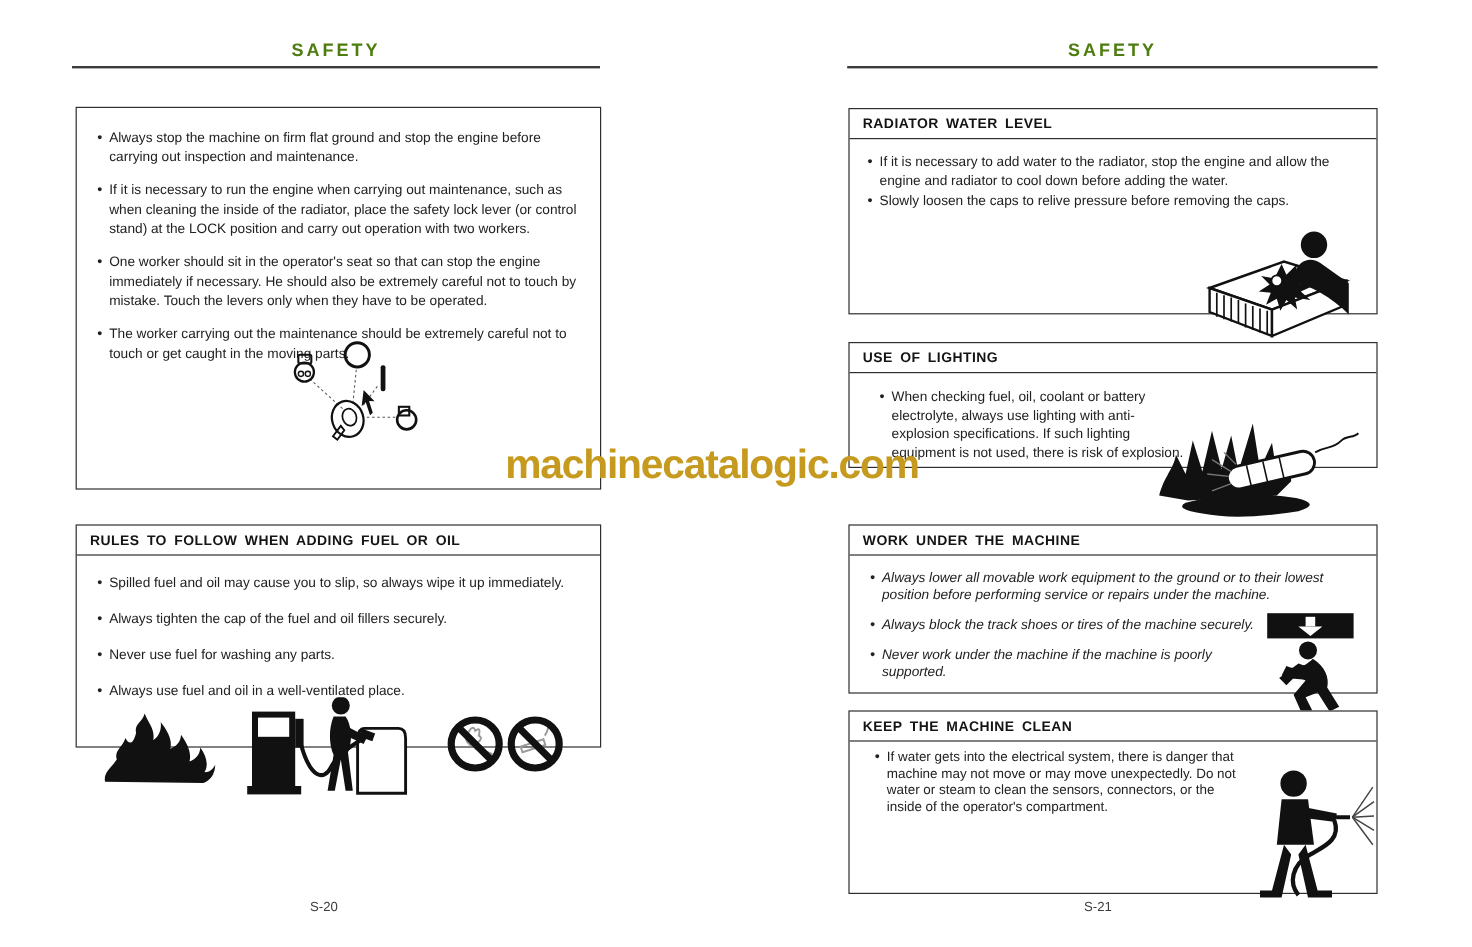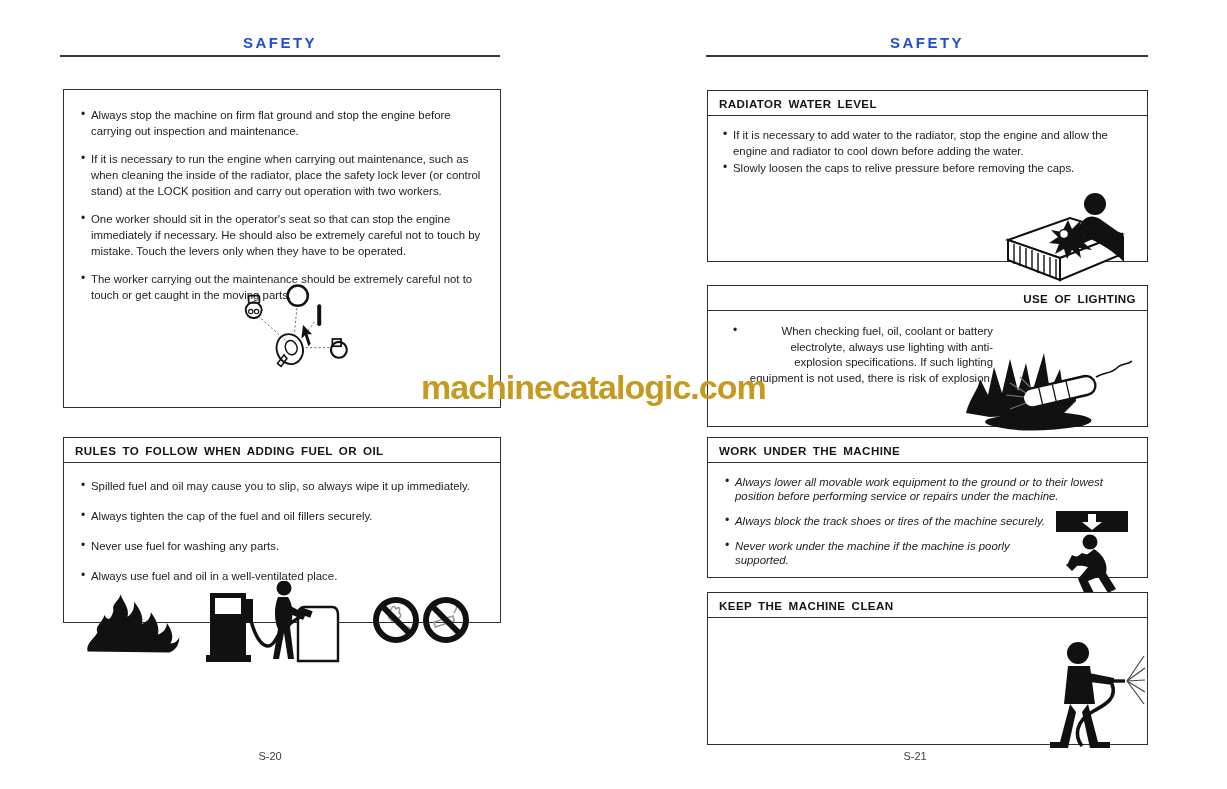--- a/index.html
+++ b/index.html
@@ -2,21 +2,21 @@
 <html><head>
 <meta charset="utf-8">
 <style>
   html,body{margin:0;padding:0;}
   body{
     width:1227px;height:789px;position:relative;overflow:hidden;
     background:#ffffff;color:#1f1f1f;
     font-family:"Liberation Sans",sans-serif;
     -webkit-font-smoothing:antialiased;
   }
-  .page-header{position:absolute;font-weight:bold;font-size:15px;letter-spacing:2.5px;text-align:center;color:#1d4ed8;}
+  .page-header{position:absolute;font-weight:bold;font-size:15px;letter-spacing:2.5px;text-align:center;color:#4d7c0f;}
   .header-rule{position:absolute;height:2px;background:#3b3b3b;}
   .box{position:absolute;border:1.6px solid #2e2e2e;background:#fff;box-sizing:border-box;}
   .box-title{
     font-weight:bold;font-size:11.6px;letter-spacing:.4px;word-spacing:2.5px;
     padding:6px 11px 5px 11px;border-bottom:1.6px solid #2e2e2e;color:#141414;
   }
   .box-body{position:relative;height:calc(100% - 25px);}
   .bullet{position:relative;padding-left:11px;font-size:11.4px;line-height:16px;color:#222;}
   .bullet::before{content:"\2022";position:absolute;left:1px;top:-1px;font-size:12px;}
   
@@ -148,21 +148,21 @@
       <path d="M60,70 L122,46 L122,66 L60,92 Z" fill="#fff" stroke="#111" stroke-width="2"></path>
       <path d="M62,44 l6,-12 4,9 9,-9 -2,11 11,-4 -7,9 12,2 -11,5 8,7 -13,-2 2,10 -9,-8 -5,9 -3,-10 -9,5 4,-10 -10,-1 9,-6 -7,-7 z" fill="#111"></path>
       <circle cx="64" cy="46" r="4.5" fill="#fff" stroke="#111" stroke-width="1.5"></circle>
       <circle cx="95" cy="16" r="11" fill="#111"></circle>
       <path d="M78,42 C82,28 92,26 100,31 L124,48 L124,74 C110,60 92,50 76,46 Z" fill="#111"></path>
       <path d="M88,34 L68,46 L72,52 L90,41 Z" fill="#111"></path>
     </svg>
   </div>
 </div>
 
-<div class="box b-r2" style="left:707px;top:285px;width:441px;height:142px;text-align:right;">
+<div class="box b-r2" style="left:707px;top:285px;width:441px;height:105px;">
   <div class="box-title">USE OF LIGHTING</div>
   <div class="box-body">
     <div class="bullet">When checking fuel, oil, coolant or battery electrolyte, always use lighting with anti-explosion specifications. If such lighting equipment is not used, there is risk of explosion.</div>
     <svg class="illus" style="left:252px;top:24px;" width="176" height="100" viewBox="0 0 176 100">
       <path d="M6,78 C10,62 18,56 20,44 L28,60 L34,32 L42,58 L50,24 L58,56 L66,28 L72,58 L84,18 L90,56
                L100,34 L104,60 L114,42 L116,66 L104,78 L30,82 Z" fill="#111"></path>
       <path d="M28,84 Q70,72 120,80 Q142,85 122,91 Q72,99 42,93 Q18,89 28,84 Z" fill="#111"></path>
       <g transform="rotate(-13 100 56)">
         <rect x="62" y="47" width="74" height="19" rx="9.5" fill="#fff" stroke="#111" stroke-width="2.4"></rect>
         <line x1="80" y1="48" x2="80" y2="66" stroke="#111" stroke-width="1.3"></line>
@@ -193,20 +193,21 @@
       <circle cx="36" cy="33" r="7.5" fill="#111"></circle>
       <path d="M40,40 C50,46 54,56 52,64 L62,80 L54,84 L44,68 L34,72 L40,84 L32,88 L24,70 L34,58 C28,56 22,58 14,54 L18,46 C26,50 34,46 40,40 Z" fill="#111"></path>
       <path d="M34,46 L18,62 L12,56 L28,44 Z" fill="#111"></path>
     </svg>
   </div>
 </div>
 
 <div class="box b-r4" style="left:707px;top:592px;width:441px;height:153px;">
   <div class="box-title">KEEP THE MACHINE CLEAN</div>
   <div class="box-body">
+    <div class="bullet">If water gets into the electrical system, there is danger that machine may not move or may move unexpectedly. Do not water or steam to clean the sensors, connectors, or the inside of the operator's compartment.</div>
     <svg class="illus" style="left:314px;top:22px;" width="124" height="124" viewBox="0 0 124 124">
       <circle cx="56" cy="13" r="11" fill="#111"></circle>
       <path d="M46,26 L68,26 L73,64 L42,64 Z" fill="#111"></path>
       <path d="M62,32 L92,38 L91,45 L60,41 Z" fill="#111"></path>
       <line x1="90" y1="41" x2="103" y2="41" stroke="#111" stroke-width="3.4"></line>
       <path d="M90,44 C96,60 80,66 70,72 C54,81 52,96 60,106" fill="none" stroke="#111" stroke-width="3.6"></path>
       <path d="M48,64 L38,102 L28,102 L28,108 L46,108 L54,72 Z" fill="#111"></path>
       <path d="M66,64 L76,102 L88,102 L88,108 L68,108 L60,72 Z" fill="#111"></path>
       <g stroke="#444" stroke-width="1.2">
         <line x1="105" y1="41" x2="122" y2="16"></line>

